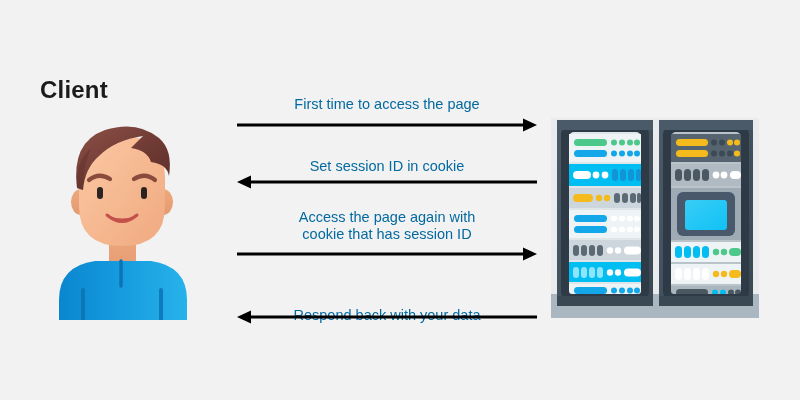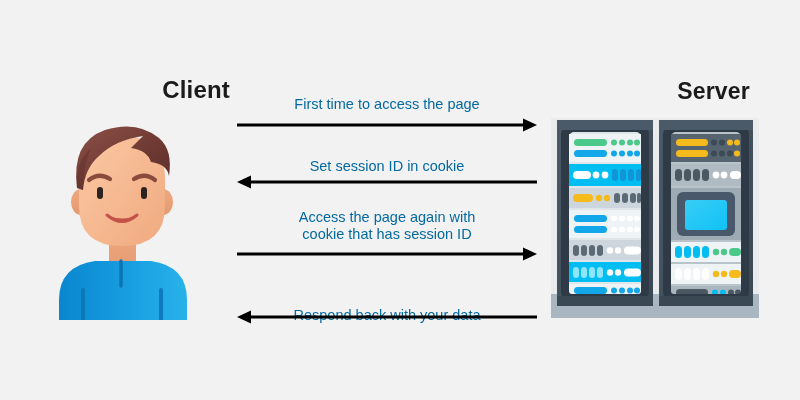--- a/index.html
+++ b/index.html
@@ -21,21 +21,21 @@
     background: #f2f2f2;
   }
 
   
   .heading {
     position: absolute;
     font-weight: bold;
     color: #1b1b1b;
     letter-spacing: 0.2px;
     white-space: nowrap;
-    text-align: right;
+    text-align: left;
   }
   #client-title {
     left: 40px;
     top: 76px;
     width: 190px;
     font-size: 24px;
   }
   #server-title {
     left: 560px;
     top: 78px;
@@ -108,21 +108,20 @@
   }
   #server-illustration svg { display: block; }
 </style>
 </head>
 <body>
 
 <div id="canvas">
 
   <div class="heading" id="client-title">Client</div>
 
-  <div class="heading" id="server-title">Server</div>
 
   <div id="client-avatar">
     <svg width="160" height="202" viewBox="0 0 160 202" xmlns="http://www.w3.org/2000/svg">
       <defs>
         <linearGradient id="hairGrad" x1="0" y1="0" x2="1" y2="1">
           <stop offset="0%" stop-color="#8e5148"></stop>
           <stop offset="55%" stop-color="#6e3a33"></stop>
           <stop offset="100%" stop-color="#5e2f2a"></stop>
         </linearGradient>
         <linearGradient id="skinGrad" x1="0" y1="0" x2="1" y2="1">

